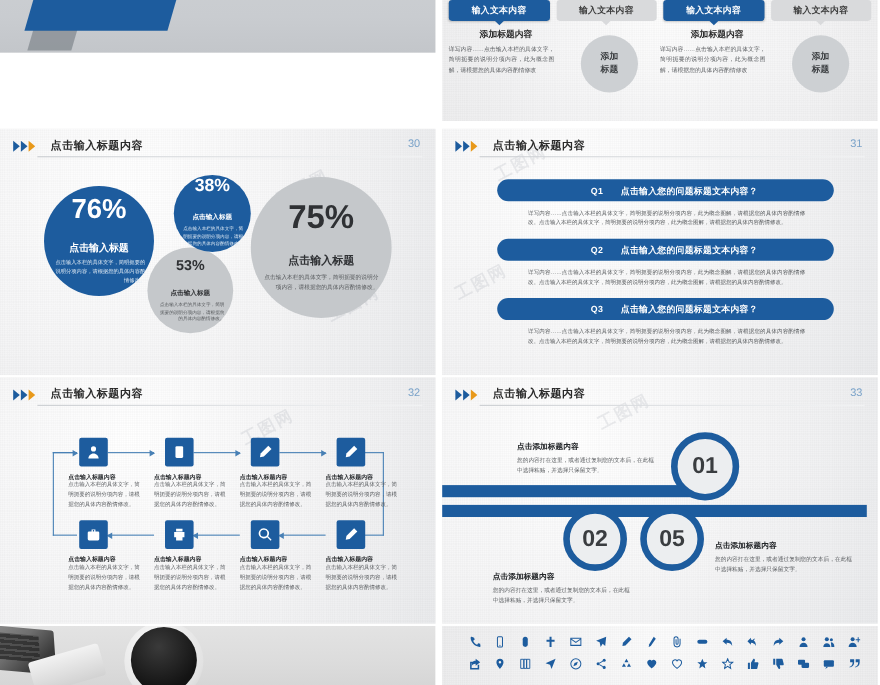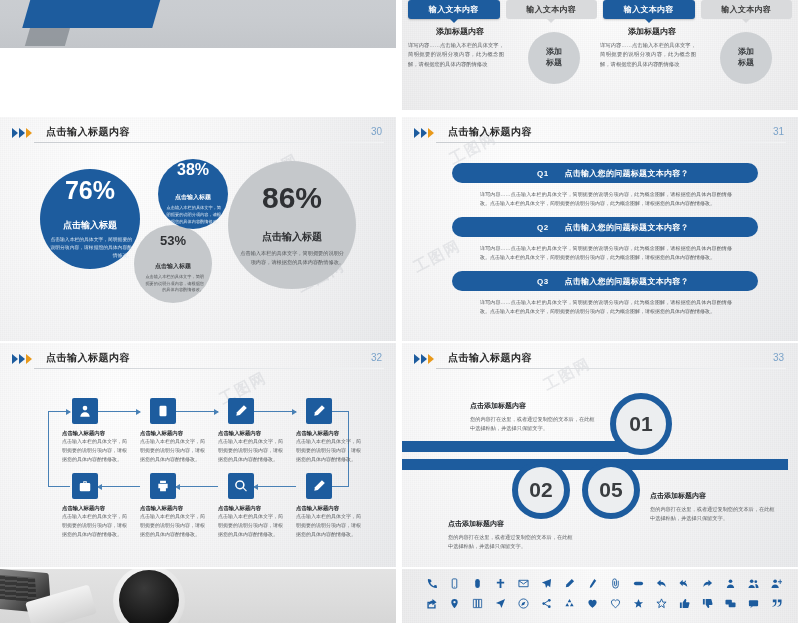--- a/index.html
+++ b/index.html
@@ -270,21 +270,21 @@
           <i></i>
           <i class="c2"></i>
           <i class="c3"></i>
         </div>
       <div class="s-title">点击输入标题内容</div>
       <div class="s-num">30</div>
       <div class="s-rule"></div>
     </div>
 
     <div class="bub b86">
-      <div class="pct">86%</div>
+      <div class="pct">75%</div>
       <div class="ttl">点击输入标题</div>
       <div class="txt">点击输入本栏的具体文字，简明扼要的说明分项内容，请根据您的具体内容酌情修改。</div>
     </div>
     <div class="bub b53">
       <div class="pct">53%</div>
       <div class="ttl">点击输入标题</div>
       <div class="txt">点击输入本栏的具体文字，简明扼要的说明分项内容，请根据您的具体内容酌情修改。</div>
     </div>
     <div class="bub b76">
       <div class="pct">76%</div>

